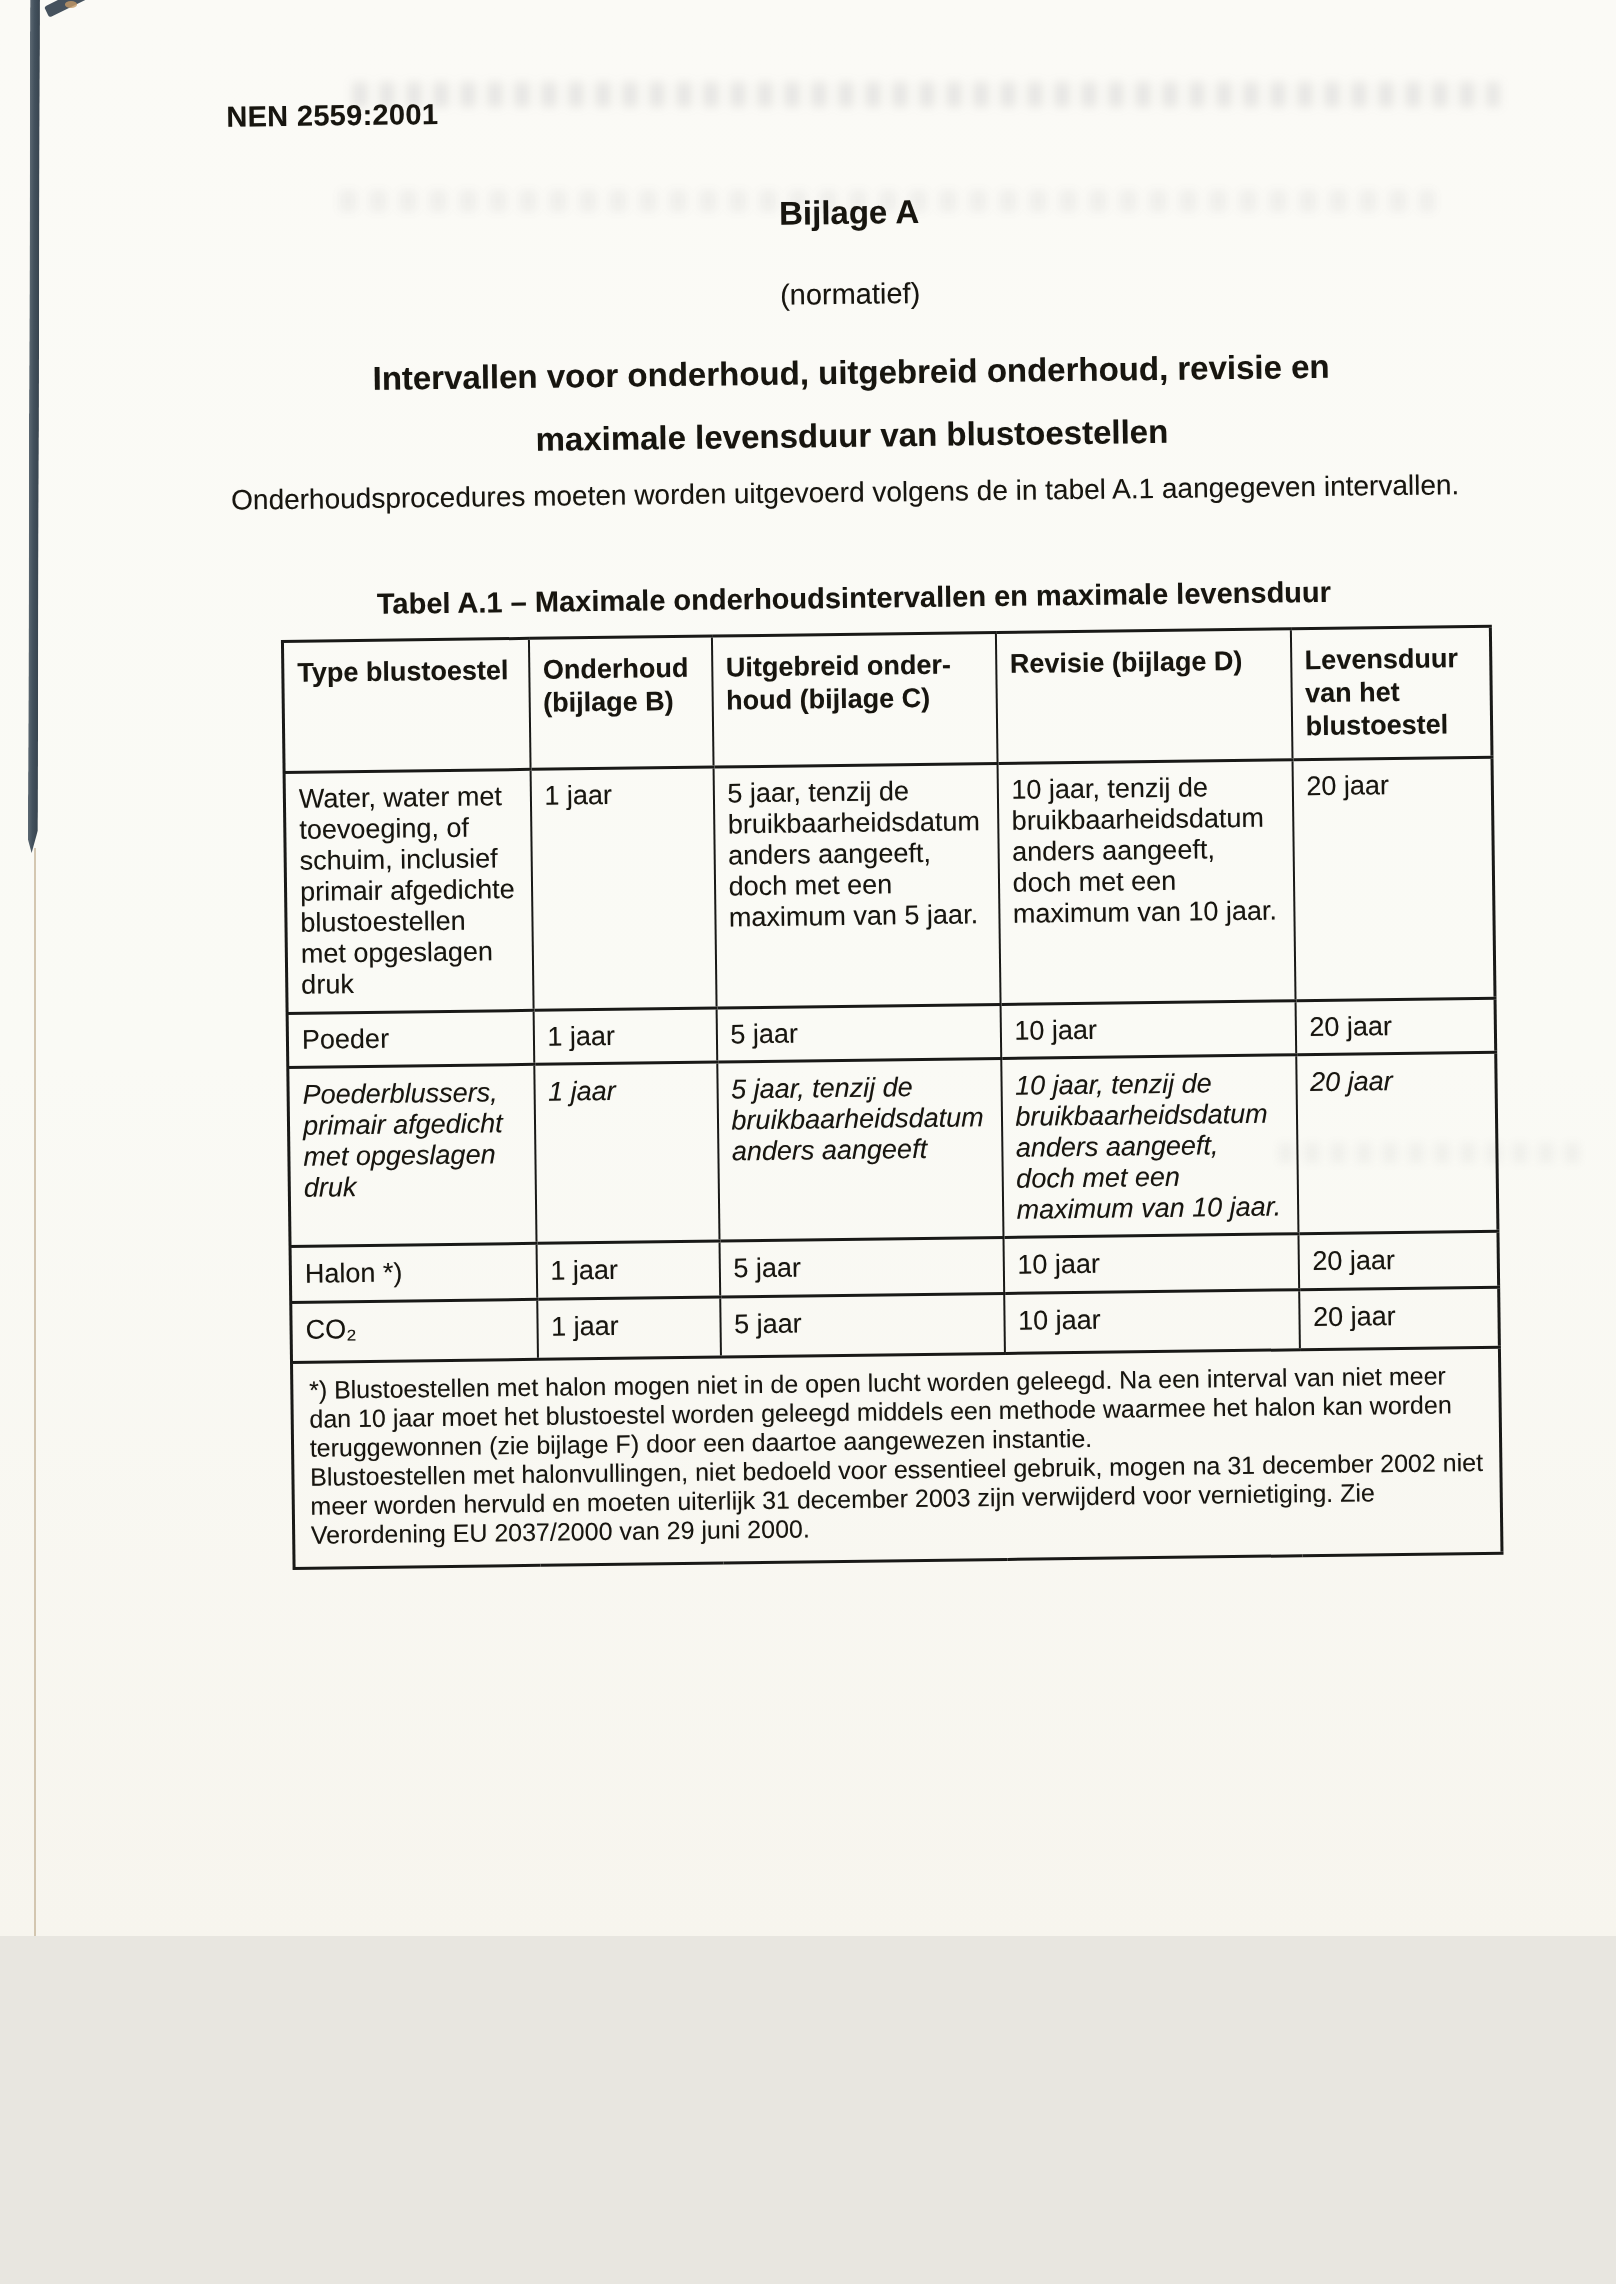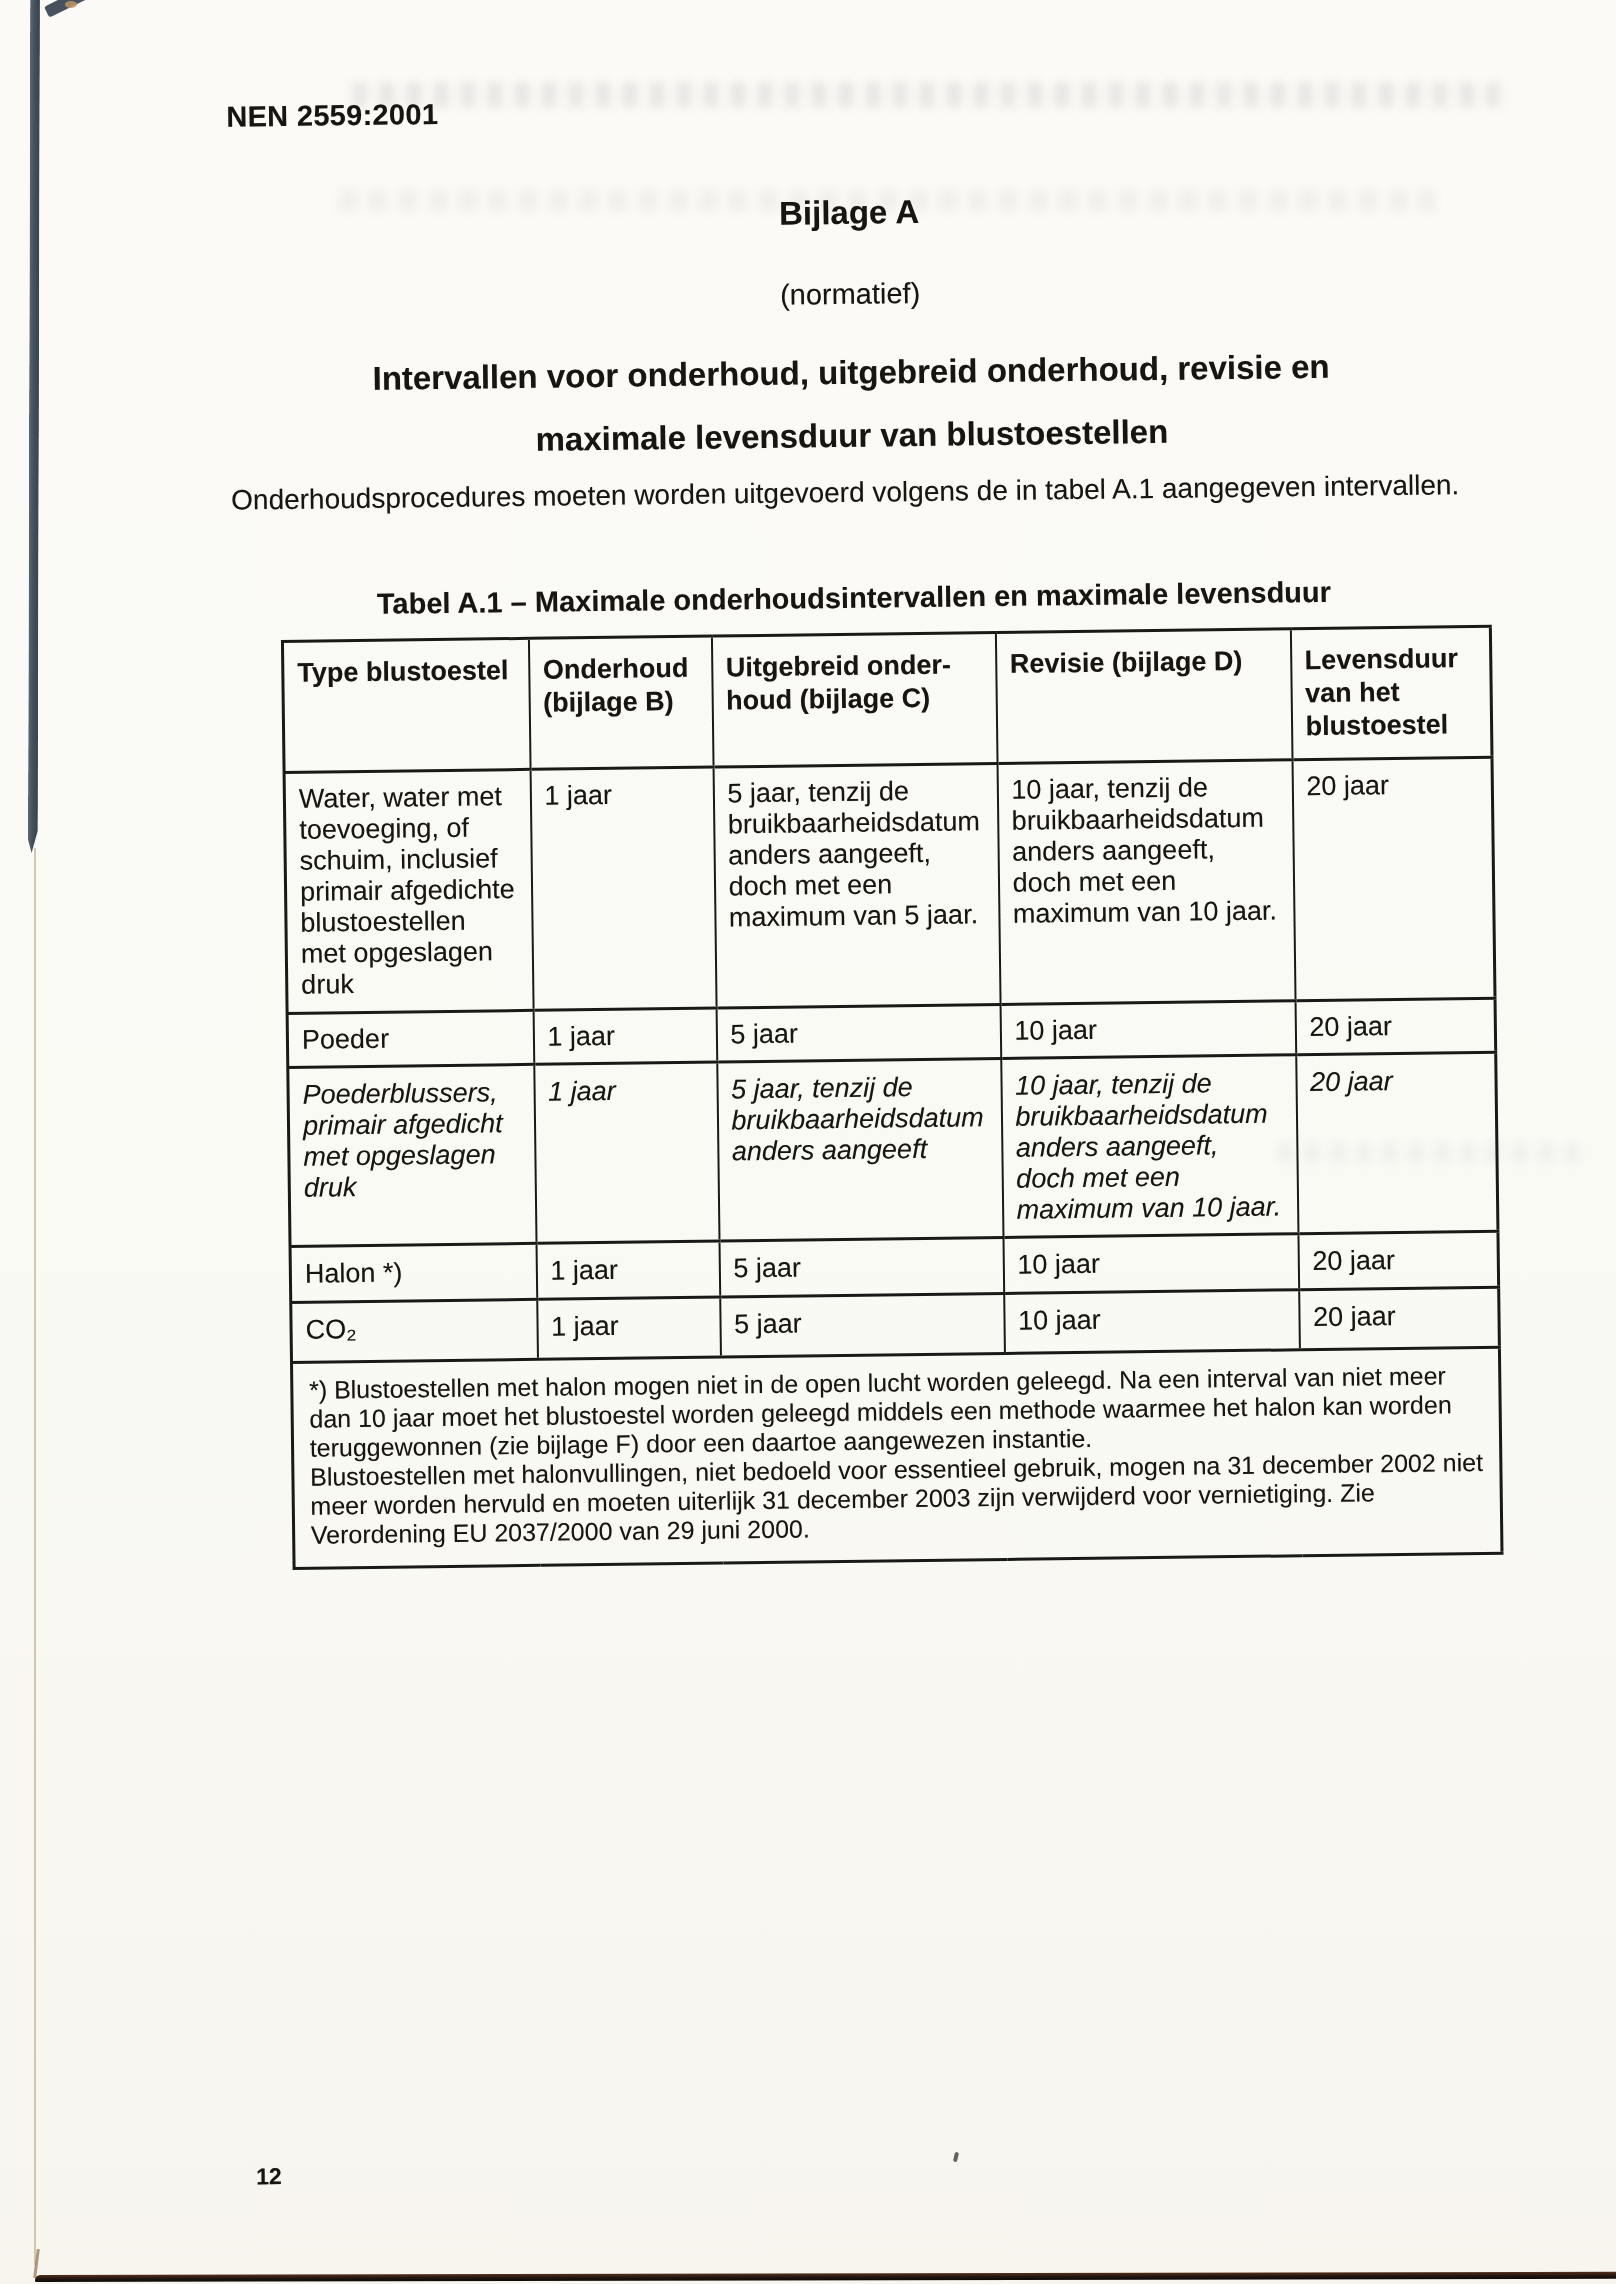--- a/index.html
+++ b/index.html
@@ -1,17 +1,17 @@
 <!DOCTYPE html>
 <html style="font-size:10.4px"><head>
 <meta charset="utf-8">
 <style>
   html,body{margin:0;padding:0;background:#e8e6e0;}
   .page{
-    position:relative;width:1617px;height:2284px;overflow:hidden;
+    position:relative;width:1617px;height:1936px;overflow:hidden;
     background:linear-gradient(180deg,#fbfaf6 0%,#fafaf5 55%,#f7f5ee 100%);
     font-family:"Liberation Sans",sans-serif;color:#17150f;
   }
   
   .edge-left-dark{
     position:absolute;left:29px;top:0;width:9.8px;height:853px;
     background:linear-gradient(90deg,#5c6872 0%,#43515d 45%,#37434e 100%);
     clip-path:polygon(0 0,100% 0,100% 97.4%,38% 100%,0 98.4%);
     transform:rotate(0.15deg);
   }

